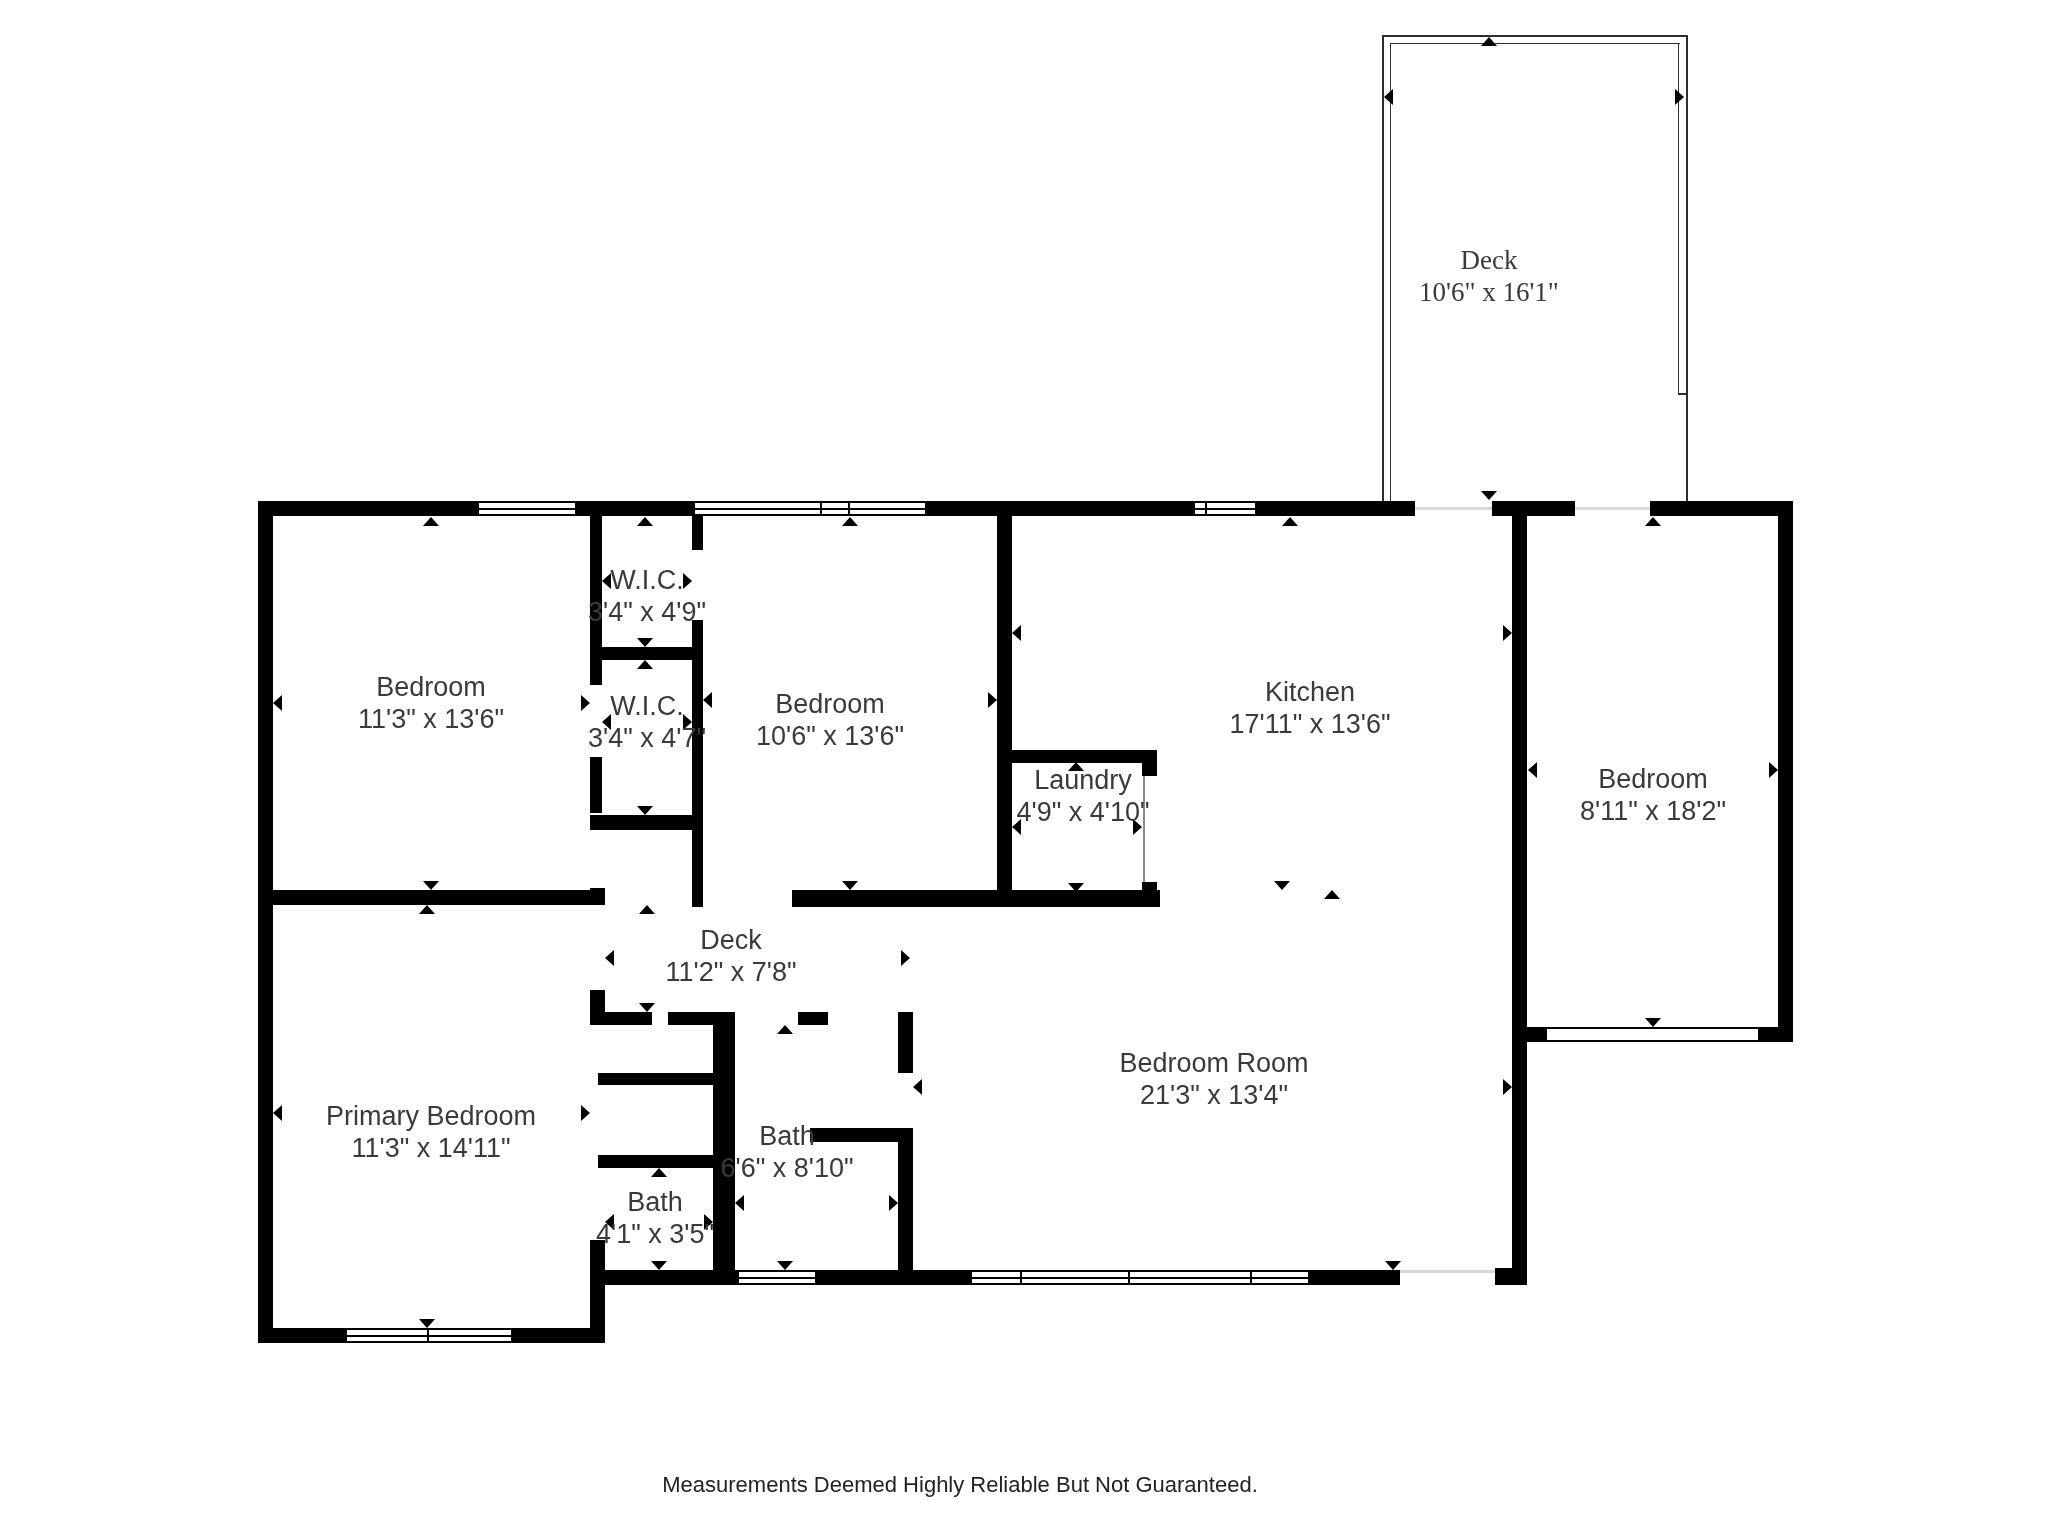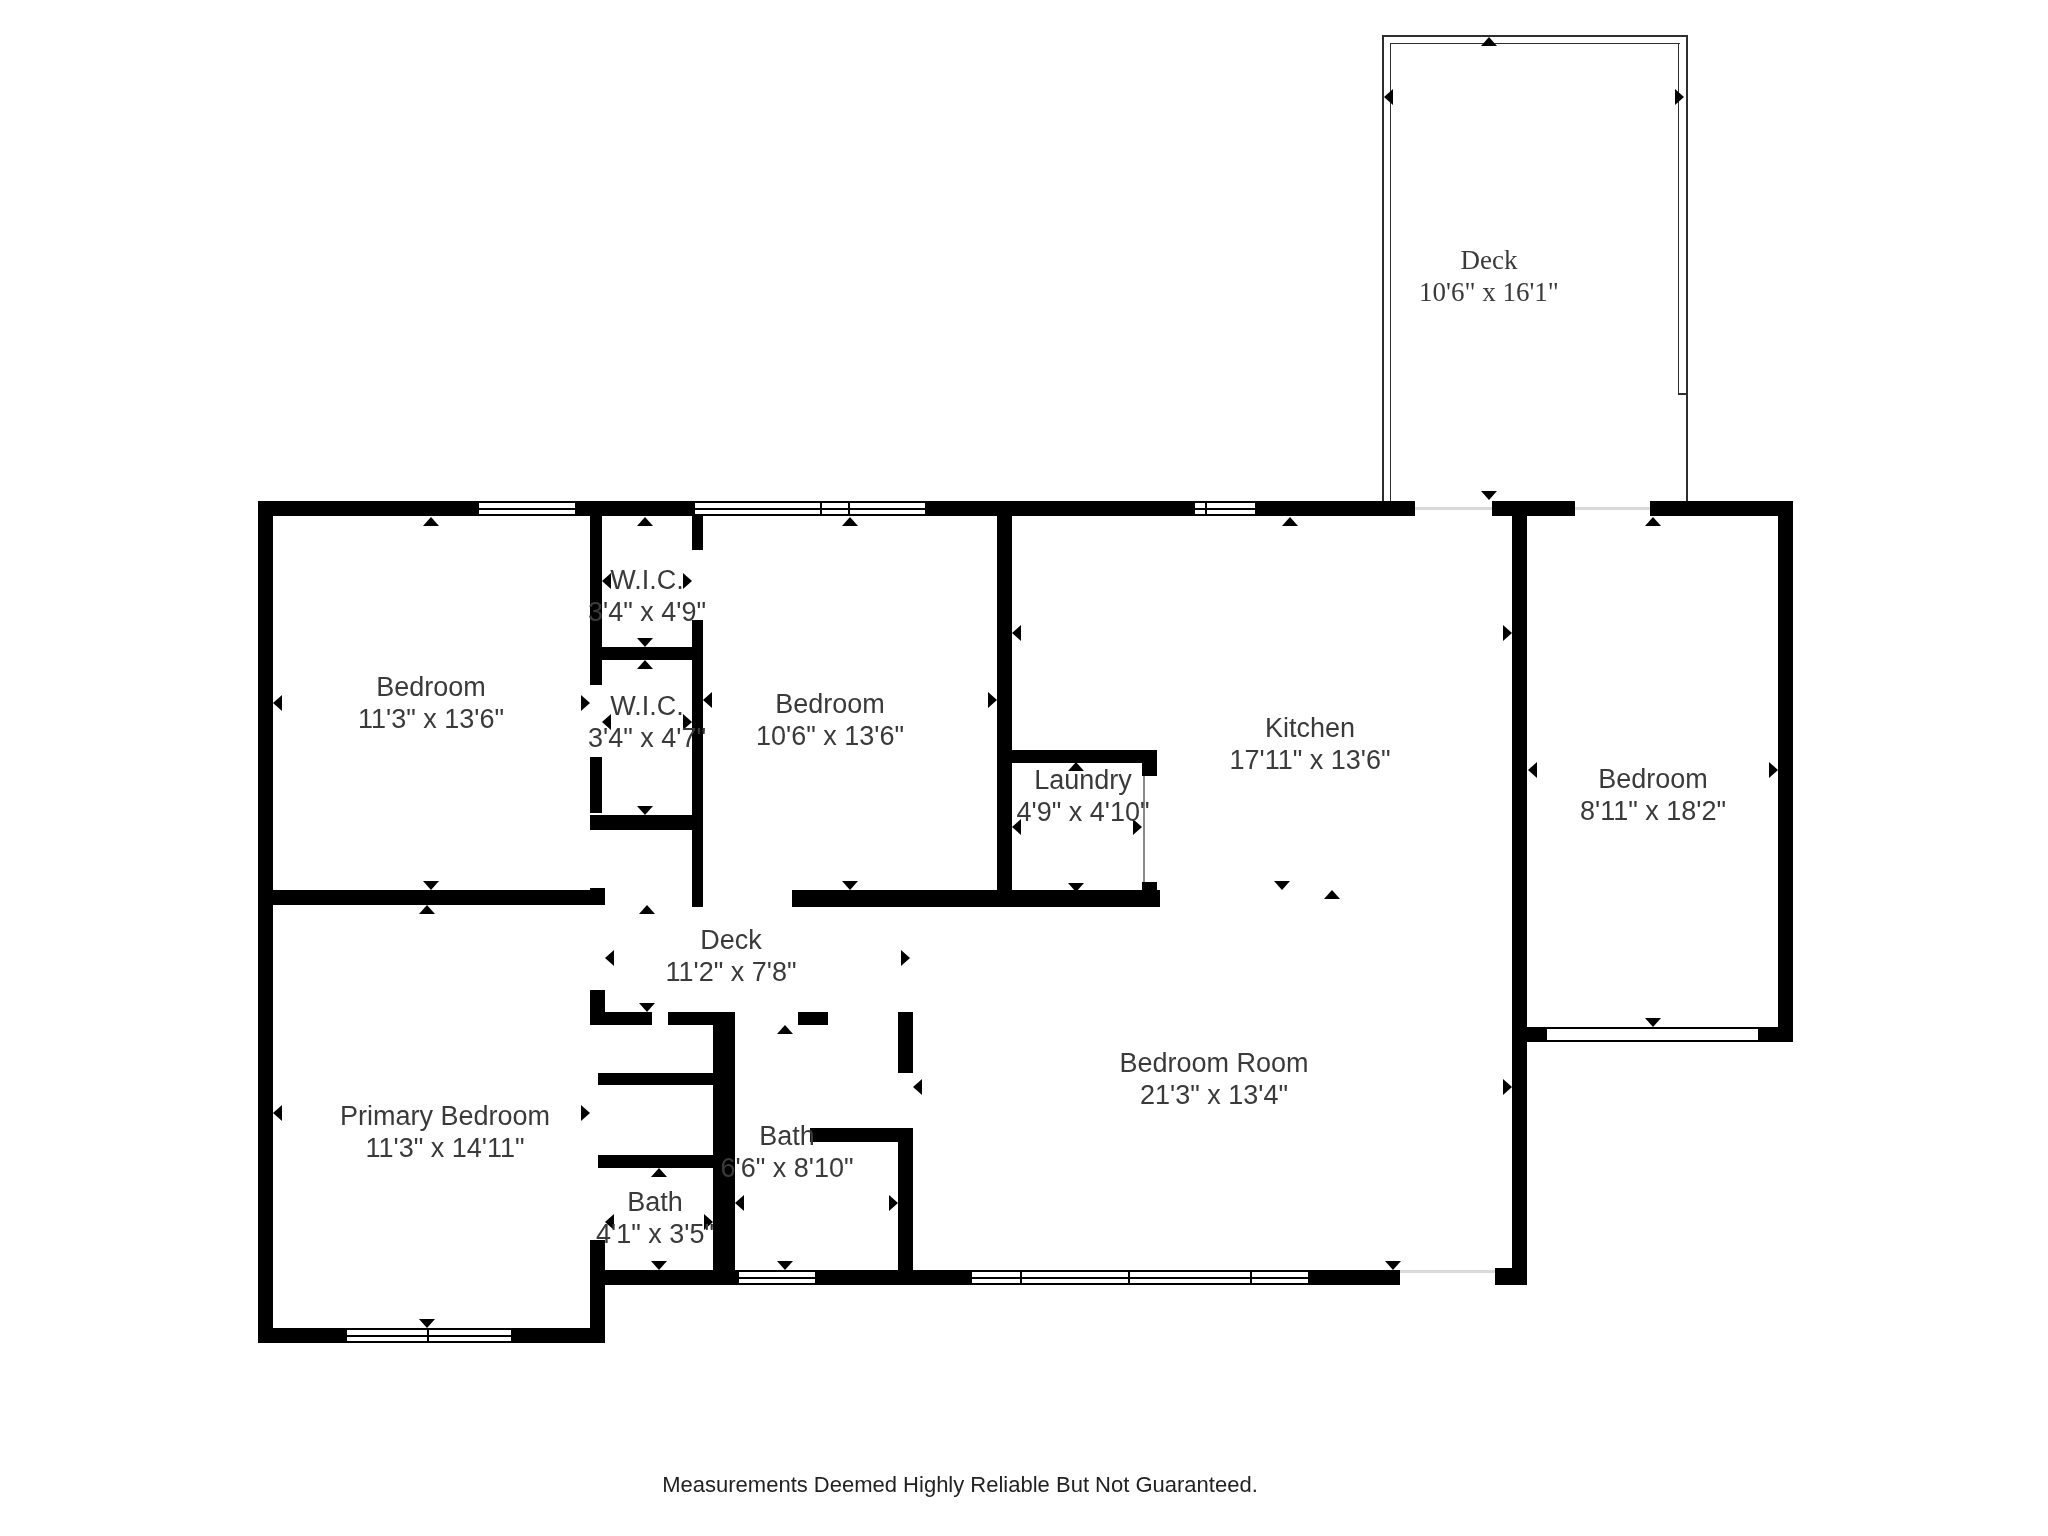--- a/index.html
+++ b/index.html
@@ -179,21 +179,21 @@
     <div class="dm">3'4" x 4'9"</div>
   </div>
   <div class="room-label" style="left:647px;top:722px;">
     <div class="nm">W.I.C.</div>
     <div class="dm">3'4" x 4'7"</div>
   </div>
   <div class="room-label" style="left:830px;top:720px;">
     <div class="nm">Bedroom</div>
     <div class="dm">10'6" x 13'6"</div>
   </div>
-  <div class="room-label" style="left:1310px;top:708px;margin-top:36px;">
+  <div class="room-label" style="left:1310px;top:708px;">
     <div class="nm">Kitchen</div>
     <div class="dm">17'11" x 13'6"</div>
   </div>
   <div class="room-label" style="left:1083px;top:796px;">
     <div class="nm">Laundry</div>
     <div class="dm">4'9" x 4'10"</div>
   </div>
   <div class="room-label" style="left:1653px;top:795px;">
     <div class="nm">Bedroom</div>
     <div class="dm">8'11" x 18'2"</div>
@@ -203,21 +203,21 @@
     <div class="dm">11'2" x 7'8"</div>
   </div>
   <div class="room-label" style="left:787px;top:1152px;">
     <div class="nm">Bath</div>
     <div class="dm">6'6" x 8'10"</div>
   </div>
   <div class="room-label" style="left:655px;top:1218px;">
     <div class="nm">Bath</div>
     <div class="dm">4'1" x 3'5"</div>
   </div>
-  <div class="room-label" style="left:445px;top:1132px;">
+  <div class="room-label" style="left:431px;top:1132px;">
     <div class="nm">Primary Bedroom</div>
     <div class="dm">11'3" x 14'11"</div>
   </div>
   <div class="room-label" style="left:1214px;top:1079px;">
     <div class="nm">Bedroom Room</div>
     <div class="dm">21'3" x 13'4"</div>
   </div>
 
   <div class="footer">Measurements Deemed Highly Reliable But Not Guaranteed.</div>
 </div>

